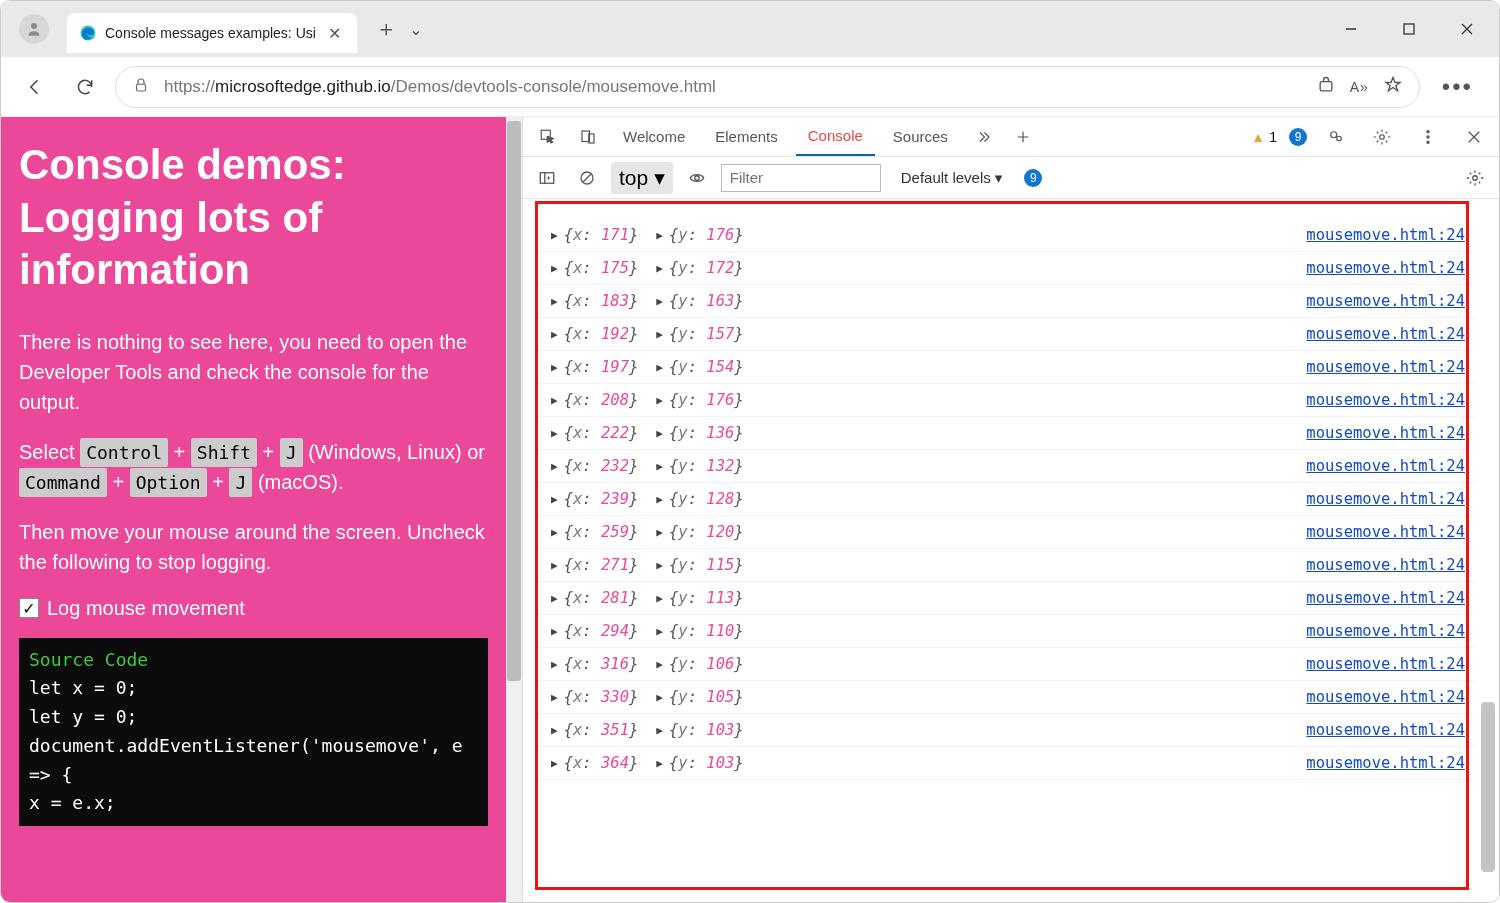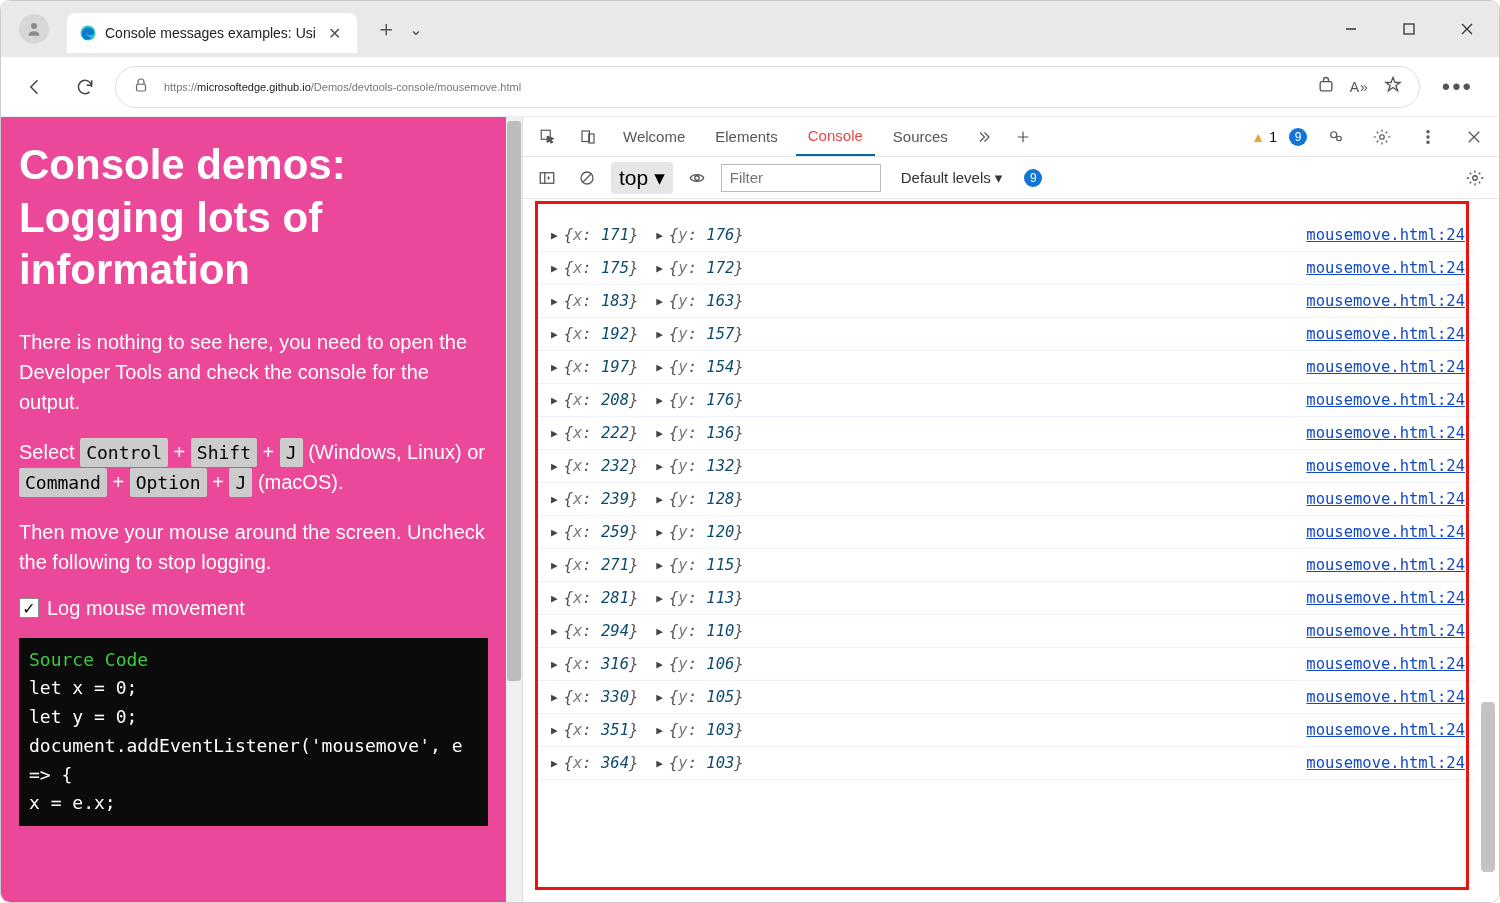--- a/index.html
+++ b/index.html
@@ -14,21 +14,21 @@
   .newtab { font-size: 22px; color:#555; margin-left: 14px; padding:4px;}
   .tabdrop { margin-left:8px; color:#555;}
   .win-controls { margin-left:auto; display:flex; gap: 2px; padding-right:4px;}
   .win-btn { width:56px; height:40px; display:flex; align-items:center; justify-content:center; font-size:14px; color:#333;}
   .win-btn svg{width:14px;height:14px;stroke:#333;fill:none;stroke-width:1.3;}
   .toolbar { height: 60px; background:#fff; display:flex; align-items:center; padding: 0 14px; gap:10px; border-bottom:1px solid #eee;}
   .tb-btn { width:40px; height:40px; display:flex; align-items:center; justify-content:center; border-radius:6px;}
   .tb-btn svg{width:20px;height:20px;stroke:#444;fill:none;stroke-width:1.8;}
   .addressbar { flex:1; height:42px; border:1px solid #ddd; border-radius:22px; display:flex; align-items:center; padding:0 16px; gap:14px; background:#fff;}
   .addressbar .lock svg{width:18px;height:18px;stroke:#666;fill:none;stroke-width:1.6;}
-  .url { font-size:11px; color:#777; flex:1; white-space:nowrap;}
+  .url { font-size:17px; color:#777; flex:1; white-space:nowrap;}
   .url .dark{color:#222;}
   .ab-icon svg{width:20px;height:20px;stroke:#555;fill:none;stroke-width:1.6;}
   .ab-text { font-size:14px; color:#555; letter-spacing:1px;}
   .ellipsis{font-size:24px;color:#555;padding:0 12px;letter-spacing:2px;}
   .content { display:flex; height: calc(903px - 108px); }
   .page-scroll { position:relative; width:521px; background:#f1f1f1;}
   .page-scroll .scrollbar{position:absolute;right:0;top:0;width:16px;height:100%;background:#f0f0f0;}
   .page-scroll .thumb{position:absolute;right:1px;top:4px;width:14px;height:560px;background:#bcbcbc;border-radius:3px;}
   .page { width:505px; height:100%; background:#ec4899; color:#fff; padding:22px 18px 0 18px; overflow:hidden;}
   .page h1 { font-size:42px; font-weight:700; line-height:1.25; margin-bottom:30px;}
@@ -57,21 +57,21 @@
   .issue-count{display:flex;align-items:center;gap:6px;font-size:15px;margin-left:14px;}
   .dt-subbar .gear{margin-left:auto;}
   .console-wrap{flex:1;position:relative;padding:4px 24px 4px 10px;}
   .redbox{position:absolute;left:12px;right:30px;top:2px;bottom:22px;border:3px solid #e11;pointer-events:none;}
   .log-list{height:100%;overflow:hidden;padding-top:16px;}
   .log-row{display:flex;align-items:center;font-family:Consolas,monospace;font-size:15.5px;color:#333;height:33px;border-bottom:1px solid #eef2fb;padding-left:18px;}
   .log-row .tri{color:#444;margin-right:6px;font-size:11px;}
   .obj{font-style:italic;}
   .obj .brace{color:#555;}
   .obj .key{color:#7a7a7a;}
-  .obj .num{color:#0c4a6e;}
+  .obj .num{color:#ec4899;}
   .log-row .gap{width:18px;}
   .src{margin-left:auto;color:#1349c4;text-decoration:underline;margin-right:10px;}
   .vscroll{position:absolute;right:4px;top:0;width:16px;height:100%;}
   .vscroll .vthumb{position:absolute;right:0;bottom:40px;width:14px;height:170px;background:#c4c4c4;border-radius:4px;}
 </style>
 </head>
 <body>
 
 <div class="titlebar">
   <div class="avatar-circle">

